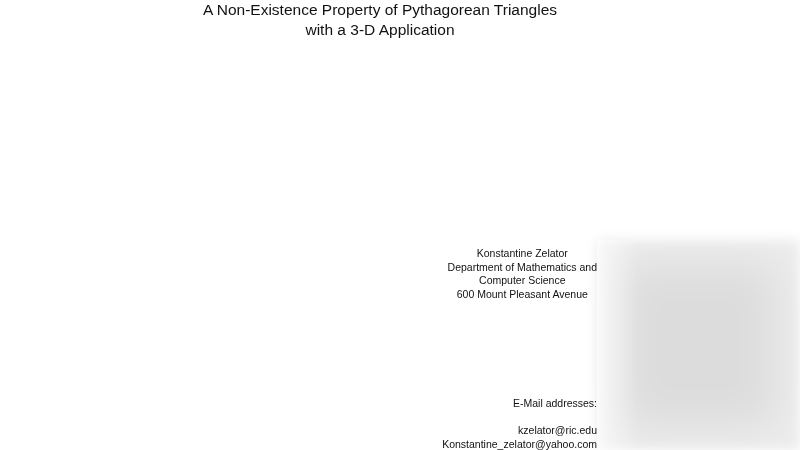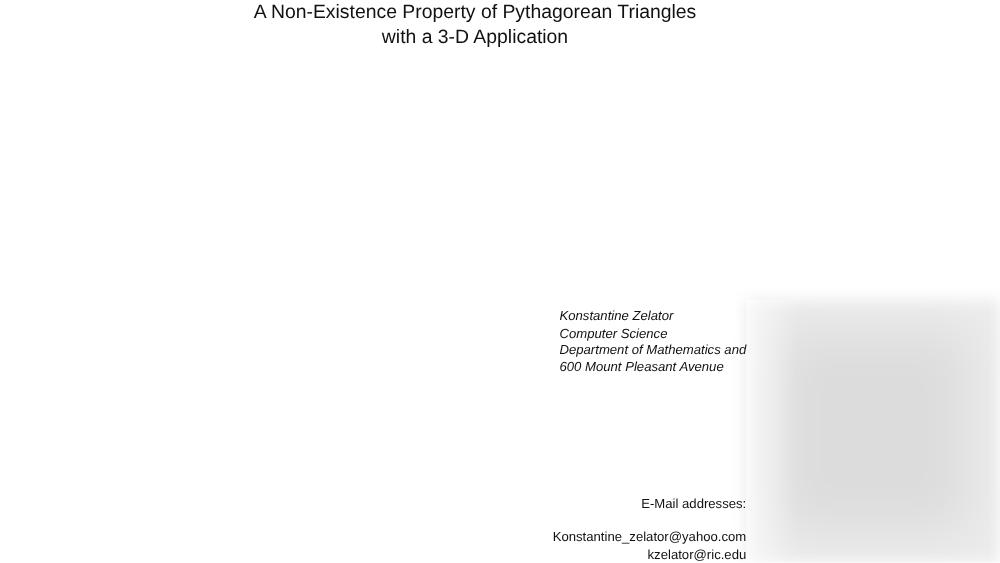--- a/index.html
+++ b/index.html
@@ -16,22 +16,22 @@
       position: absolute; left: 597px; top: 240px; width: 203px; height: 210px;
       background: #dcdcdc;
       box-shadow: inset 0 0 40px 25px #ececec;
       filter: blur(6px);
     }
     .blur-edge {
       position: absolute; left: 597px; top: 240px; width: 203px; height: 210px;
       background: linear-gradient(to right, rgba(255,255,255,0.6), rgba(255,255,255,0) 20%);
     }
     .affil {
-      position: absolute; right: 203px; top: 247px; text-align: left;
-      font-style: italic; font-size: 10.5px; line-height: 13.5px; color: #111;
+      position: absolute; right: 203px; top: 247px; text-align: center;
+      font-size: 10.5px; line-height: 13.5px; color: #111;
     }
     .affil div { white-space: nowrap; }
     .email {
       position: absolute; right: 203px; top: 397px; text-align: right;
       font-size: 10.5px; line-height: 13.5px; color: #111;
     }
     .email div { white-space: nowrap; }
     .spacer { height: 13.5px; }
   </style>
 </head>
@@ -40,23 +40,23 @@
 <div class="title">
   <div>A Non-Existence Property of Pythagorean Triangles</div>
   <div>with a 3-D Application</div>
 </div>
 
 <div class="blur-box"></div>
 <div class="blur-edge"></div>
 
 <div class="affil">
   <div>Konstantine Zelator</div>
+  <div>Department of Mathematics and</div>
   <div>Computer Science</div>
-  <div>Department of Mathematics and</div>
   <div>600 Mount Pleasant Avenue</div>
 </div>
 
 <div class="email">
   <div>E-Mail addresses:</div>
   <div class="spacer"></div>
+  <div>kzelator@ric.edu</div>
   <div>Konstantine_zelator@yahoo.com</div>
-  <div>kzelator@ric.edu</div>
 </div>
 
 </body></html>

